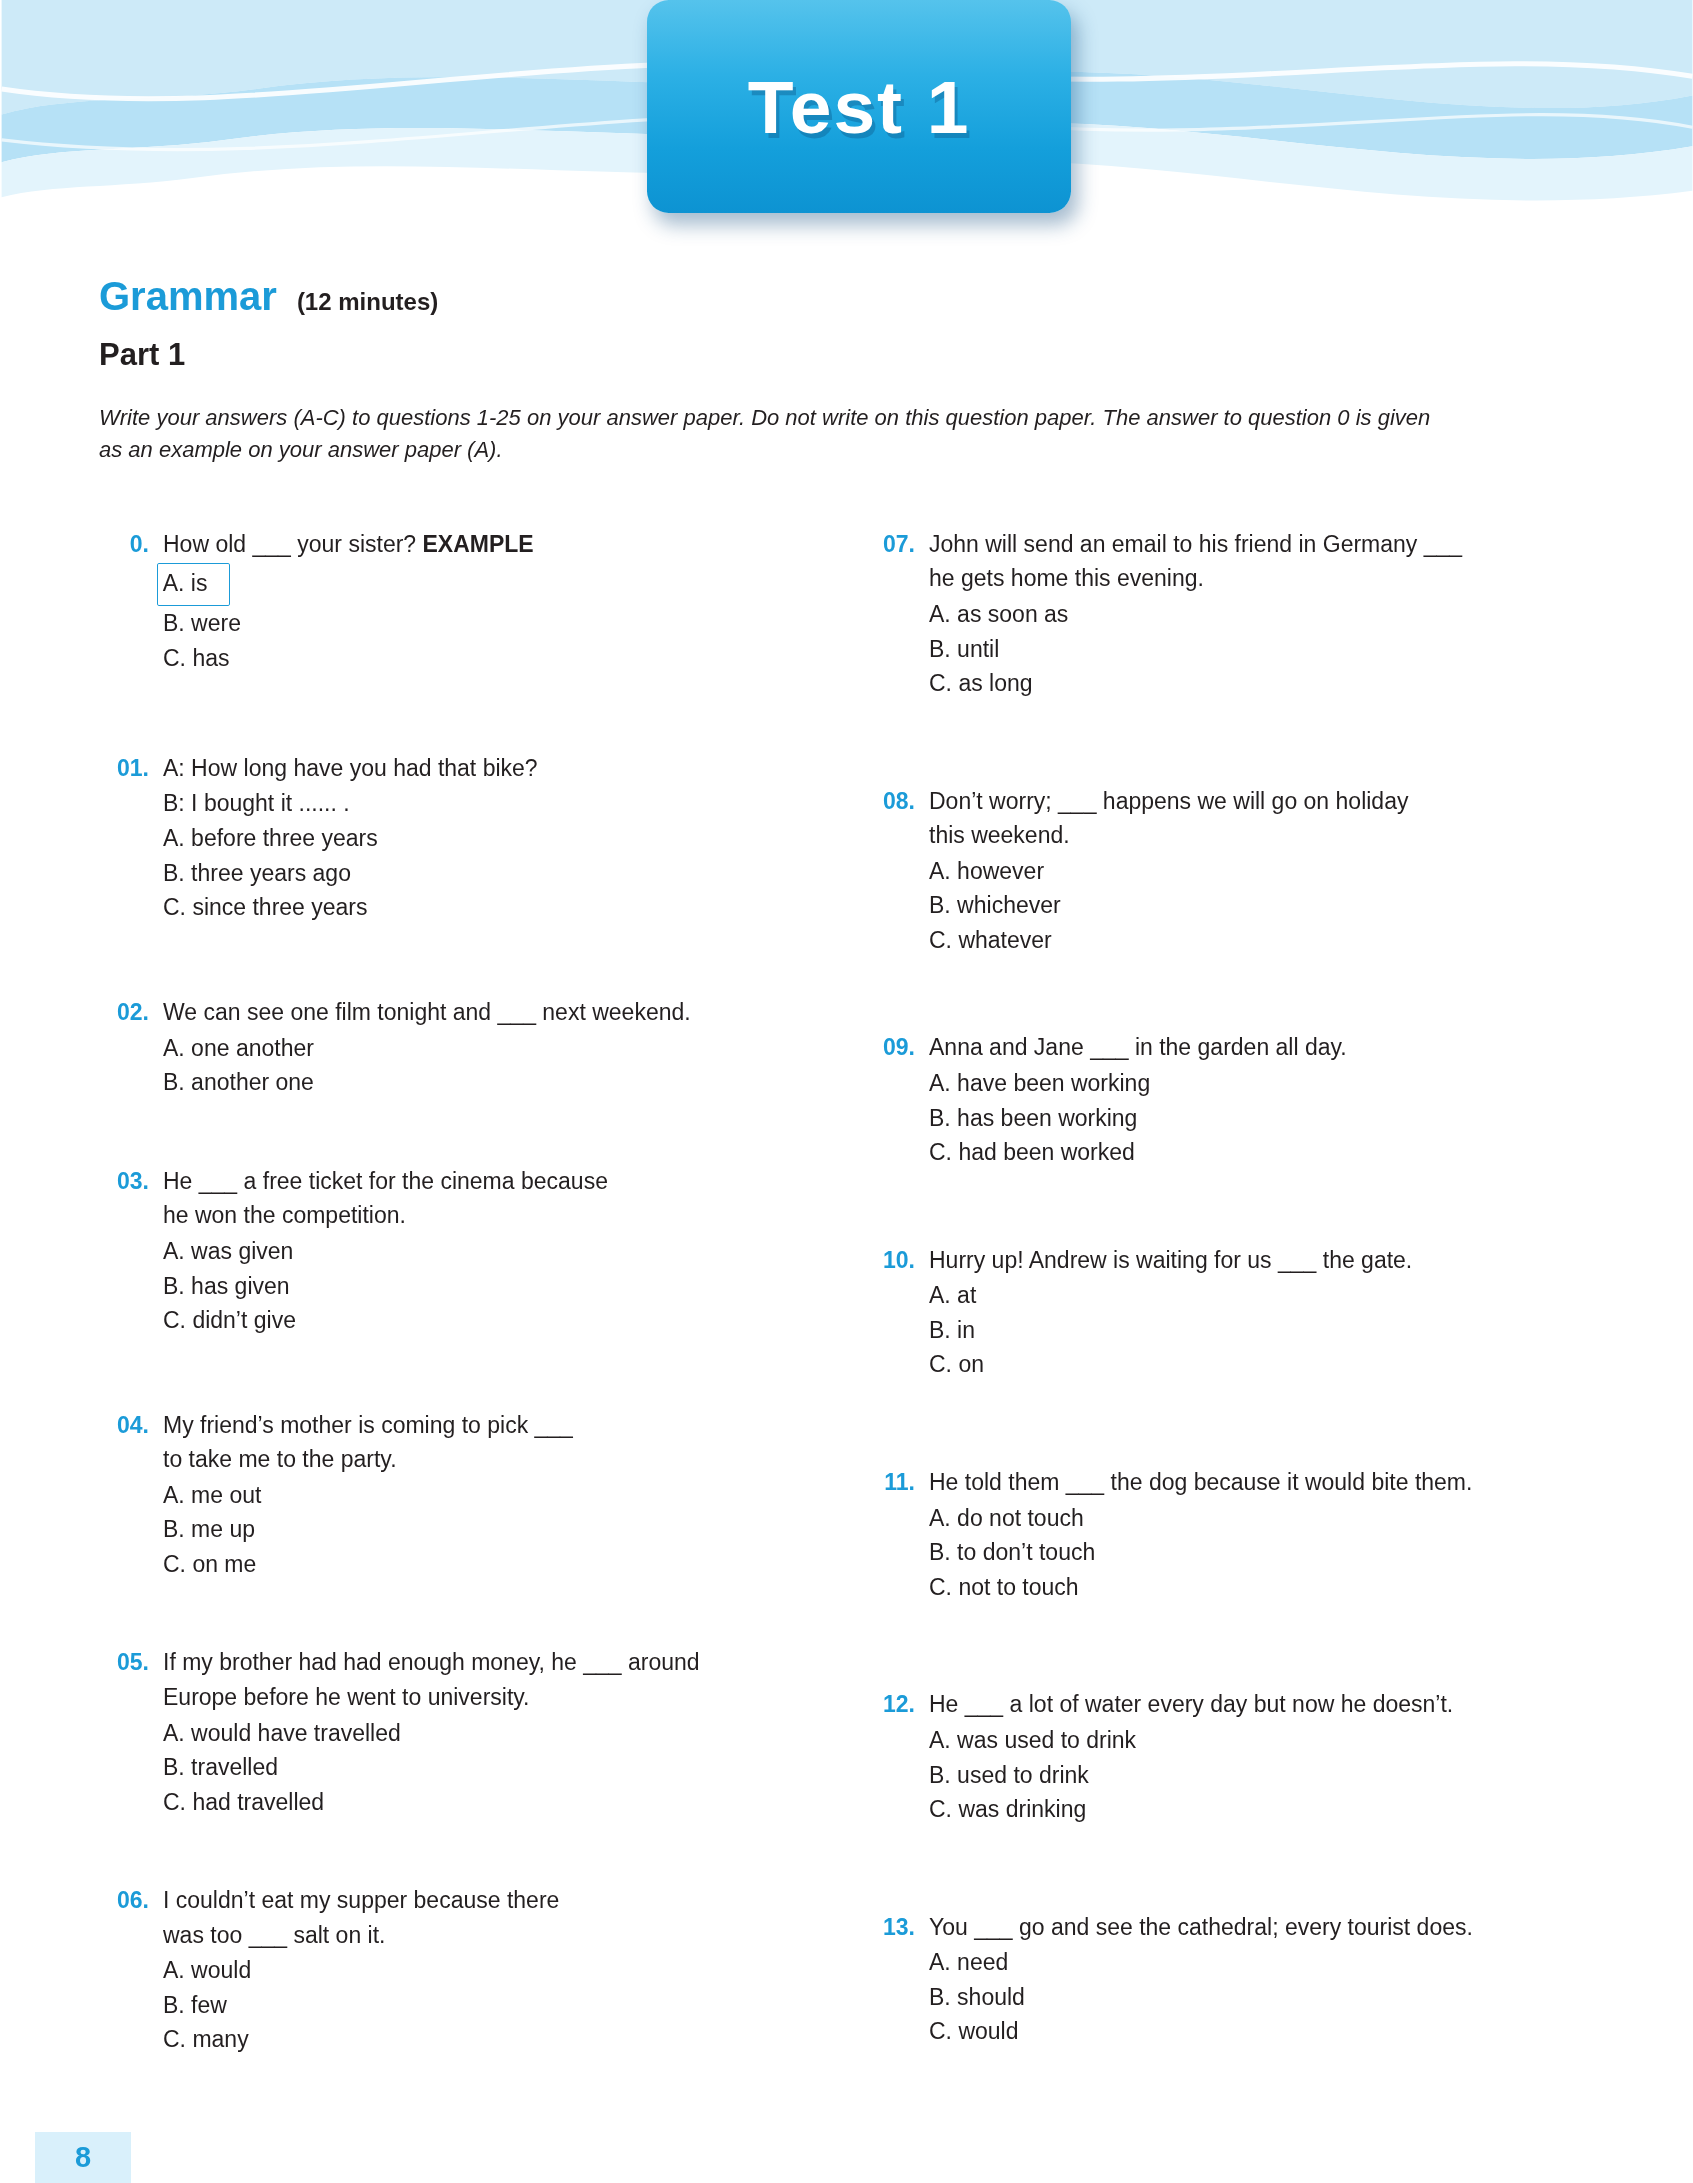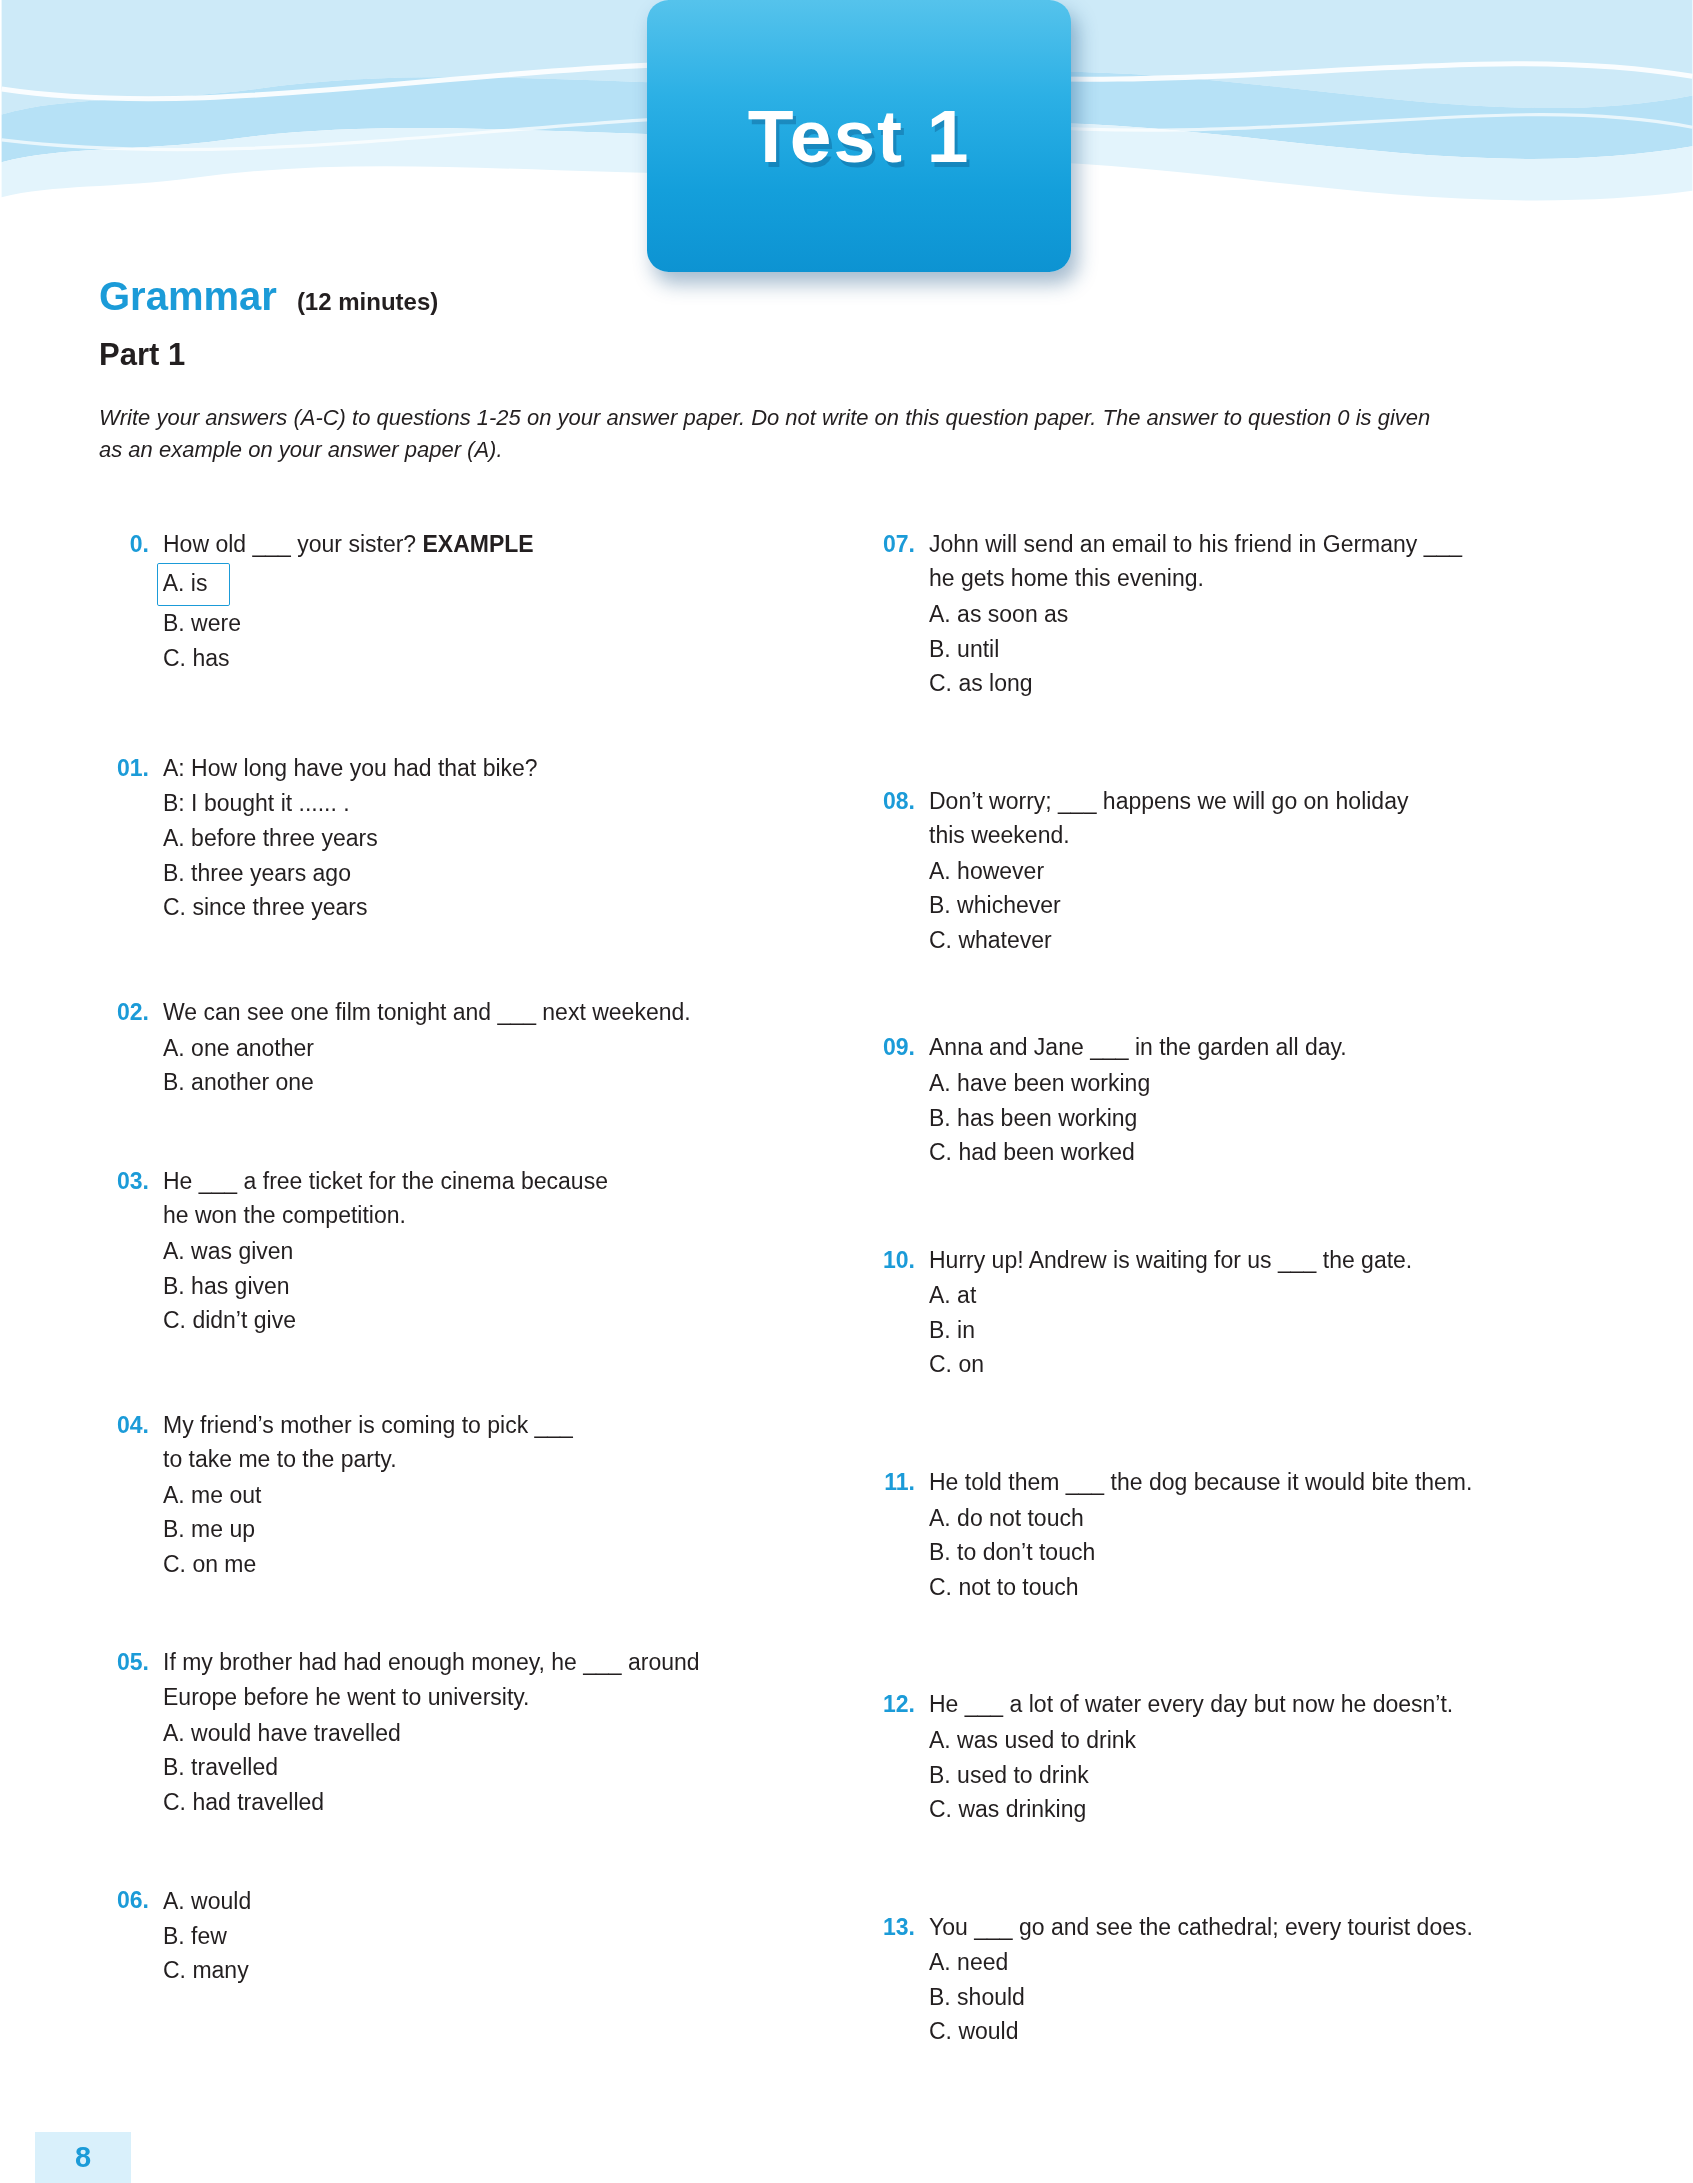--- a/index.html
+++ b/index.html
@@ -21,21 +21,21 @@
     width: 1694px; height: 229px;
     z-index: 1;
   }
 
   
   .test-tab {
     position: absolute;
     top: 0;
     left: 647px;
     width: 424px;
-    height: 272px;
+    height: 213px;
     z-index: 2;
     border-radius: 21.7px;
     background: linear-gradient(180deg, #55c3ec 0%, #2cb0e5 35%, #149fdb 70%, #0d93d2 100%);
     box-shadow: 6.4px 11.5px 19px rgba(20, 80, 130, 0.38);
     display: flex;
     align-items: center;
     justify-content: center;
   }
   .test-tab .tab-label {
     color: #ffffff;
@@ -248,20 +248,22 @@
             <div class="opt">A. would have travelled</div>
             <div class="opt">B. travelled</div>
             <div class="opt">C. had travelled</div>
           </div>
         </div>
       </div>
 
       <div class="q">
         <div class="q-num">06.</div>
         <div class="q-body">
+          <div class="q-text">I couldn’t eat my supper because there
+was too ___ salt on it.</div>
           <div class="options">
             <div class="opt">A. would</div>
             <div class="opt">B. few</div>
             <div class="opt">C. many</div>
           </div>
         </div>
       </div>
 
     </div>
 

